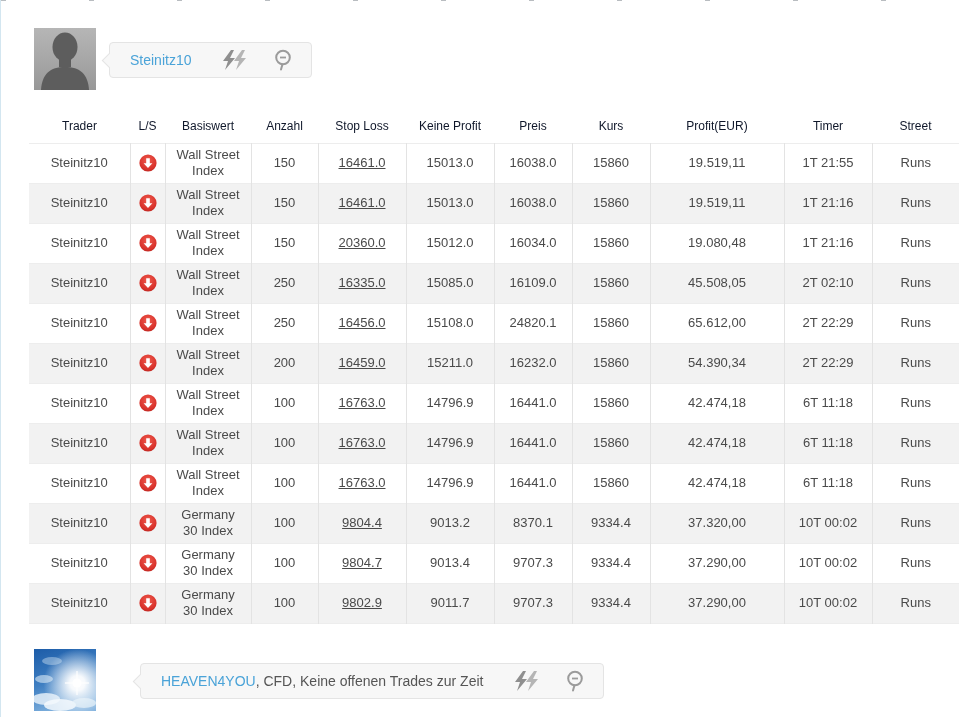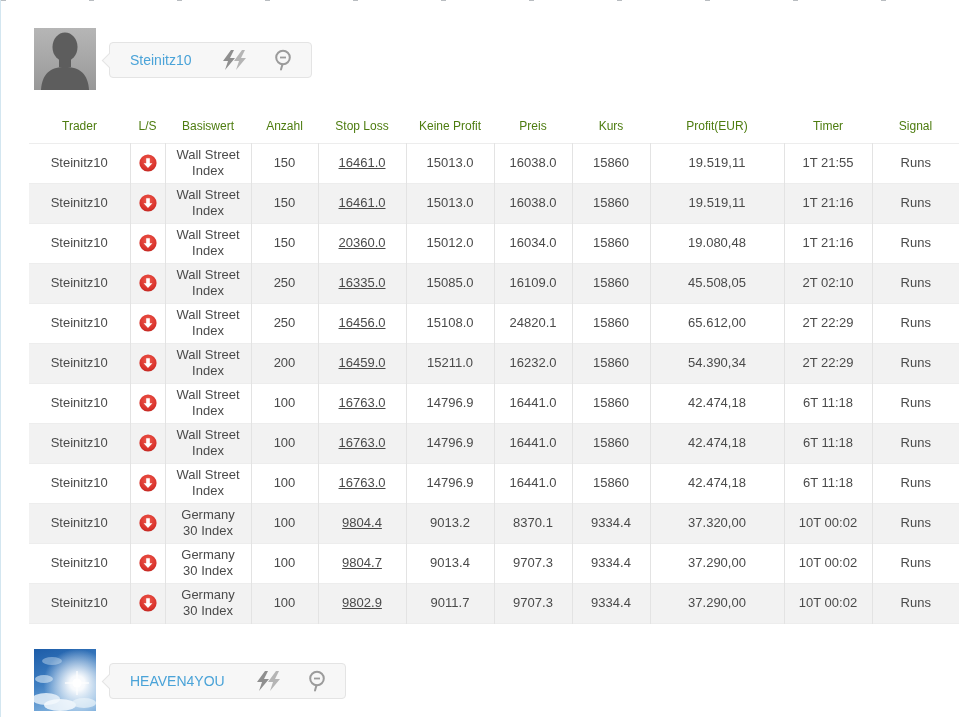--- a/index.html
+++ b/index.html
@@ -15,21 +15,21 @@
   body::before {
     content: "";
     position: absolute; top: 0; left: 0; right: 0; height: 1px;
     background: repeating-linear-gradient(to right, #9aa0a6 0 5px, transparent 5px 88px);
     opacity: .7;
   }
 
   
   .profile-row { display: flex; align-items: flex-start; margin-left: 33px; }
   .profile-row.top { margin-top: 28px; }
-  .profile-row.bottom { margin-top: 25px; }
+  .profile-row.bottom { margin-top: 25px; gap: 31px; }
   .avatar {
     width: 62px; height: 62px; flex: 0 0 62px;
     overflow: hidden; cursor: pointer;
   }
   .avatar svg { display: block; }
   .bubble {
     position: relative;
     margin-left: 13px; margin-top: 14px;
     height: 36px;
     display: inline-flex; align-items: center;
@@ -55,21 +55,21 @@
 
   
   table.trades {
     margin: 20px 0 0 28px;
     width: 930px;
     border-collapse: collapse;
     table-layout: fixed;
   }
   table.trades th {
     height: 33px;
-    font-size: 12px; font-weight: normal; color: #4d7c0f;
+    font-size: 12px; font-weight: normal; color: #0f172a;
     text-align: center; vertical-align: middle;
   }
   table.trades td {
     height: 40px;
     font-size: 13px;
     text-align: center; vertical-align: middle;
     border-left: 1px solid #e3e3e3;
     white-space: pre-line;
     line-height: 16px;
     color: #4a4a4a;
@@ -157,21 +157,21 @@
         <th>Trader</th>
         <th>L/S</th>
         <th>Basiswert</th>
         <th>Anzahl</th>
         <th>Stop Loss</th>
         <th>Keine Profit</th>
         <th>Preis</th>
         <th>Kurs</th>
         <th>Profit(EUR)</th>
         <th>Timer</th>
-        <th>Signal</th>
+        <th>Street</th>
       </tr>
   </thead>
   <tbody>
       <tr>
         <td class="col-trader">Steinitz10</td>
         <td class="col-direction"><span class="dir-icon"><svg width="18" height="18" viewBox="0 0 18 18">
               <defs>
                 <radialGradient id="rg" cx="0.5" cy="0.35" r="0.75">
                   <stop offset="0" stop-color="#ef5a4e"></stop>
                   <stop offset="0.7" stop-color="#d8312a"></stop>
@@ -481,20 +481,21 @@
       <line x1="31" y1="34" x2="55" y2="34" stroke="#ffffff" stroke-width="1.4" opacity="0.85"></line>
       <ellipse cx="12" cy="50" rx="14" ry="6" fill="#eef5fb" opacity="0.8"></ellipse>
       <ellipse cx="26" cy="56" rx="16" ry="6" fill="#f4f9fd" opacity="0.85"></ellipse>
       <ellipse cx="10" cy="30" rx="9" ry="4" fill="#dcebf7" opacity="0.6"></ellipse>
       <ellipse cx="50" cy="54" rx="12" ry="5" fill="#eaf3fa" opacity="0.7"></ellipse>
       <ellipse cx="18" cy="12" rx="10" ry="4" fill="#cfe2f2" opacity="0.45"></ellipse>
     </svg>
   </div>
   <div class="bubble">
     <span class="trader-link">HEAVEN4YOU</span>
+      <span>, CFD, Keine offenen Trades zur Zeit</span>
     <span class="bubble-icons">
       <span class="ico">
         <svg width="26" height="20" viewBox="0 0 26 20">
           <path d="M10 0 L2 11 L7 11 L4 20 L14 8 L9 8 L13 0 Z" fill="#8f8f8f"></path>
           <path d="M21 0 L13 11 L18 11 L15 20 L25 8 L20 8 L24 0 Z" fill="#b5b5b5"></path>
         </svg>
       </span>
       <span class="ico">
         <svg width="20" height="22" viewBox="0 0 20 22">
           <circle cx="10" cy="8.5" r="6.8" fill="none" stroke="#9b9b9b" stroke-width="2"></circle>

